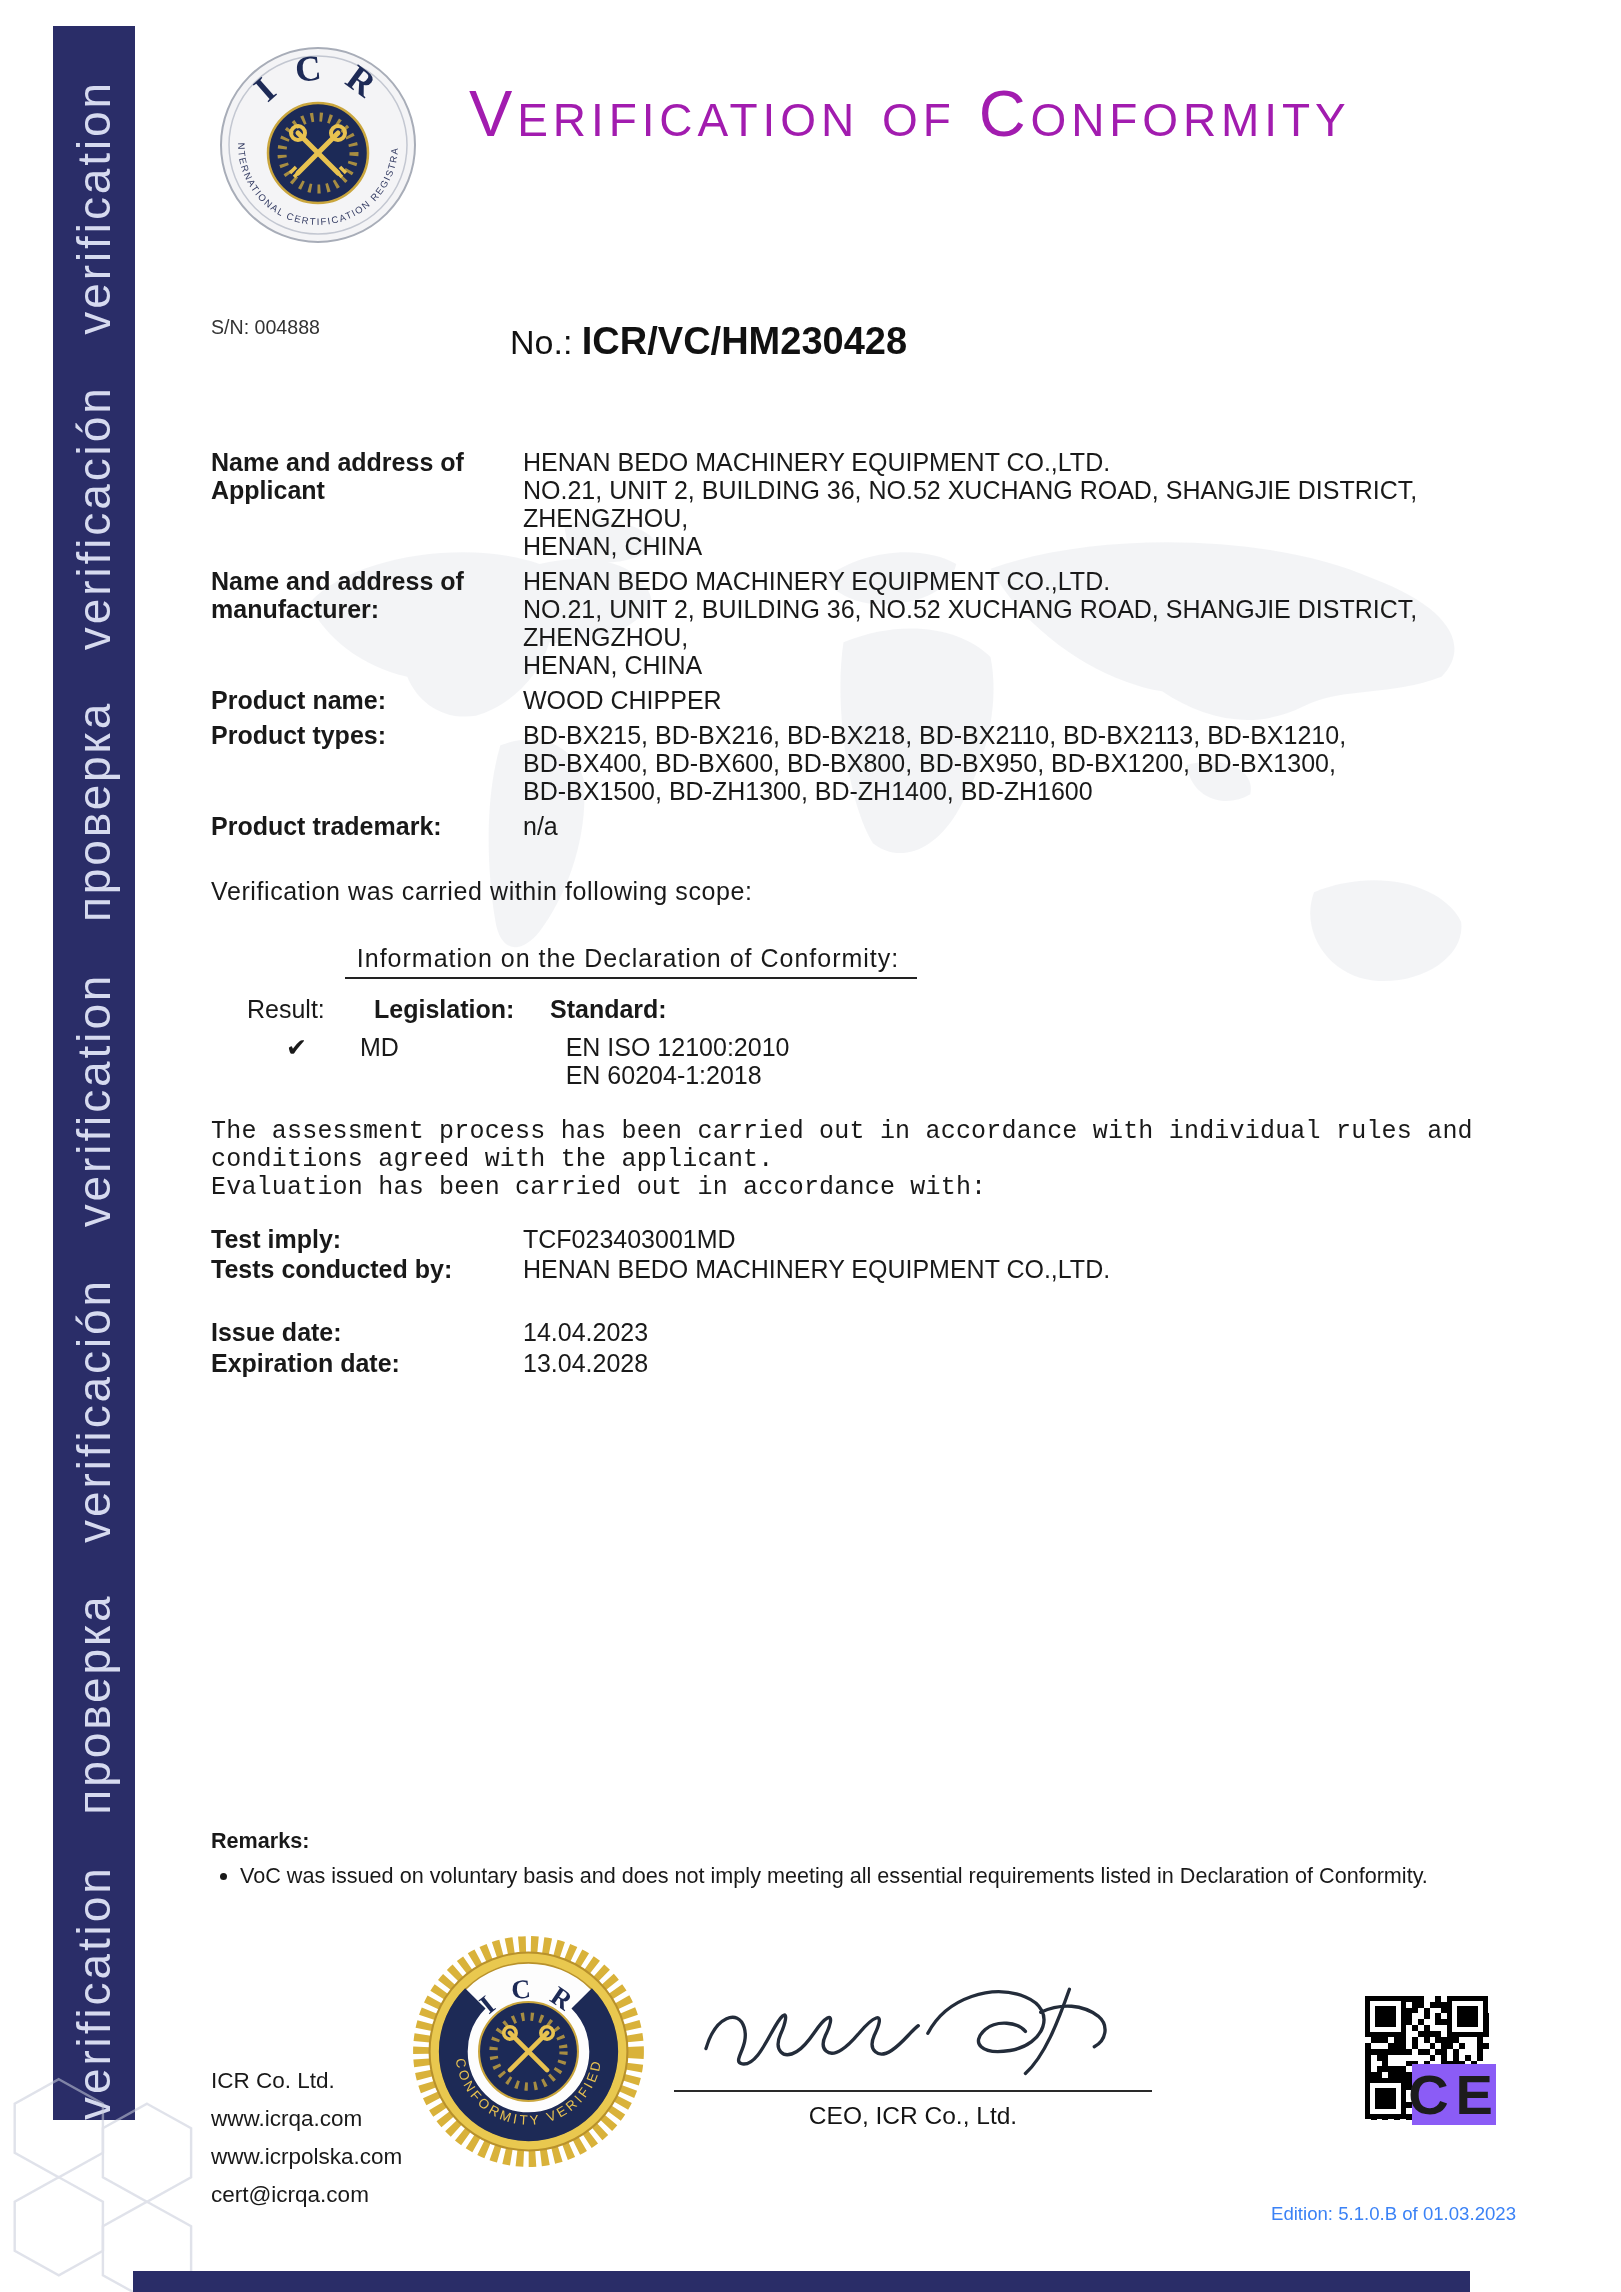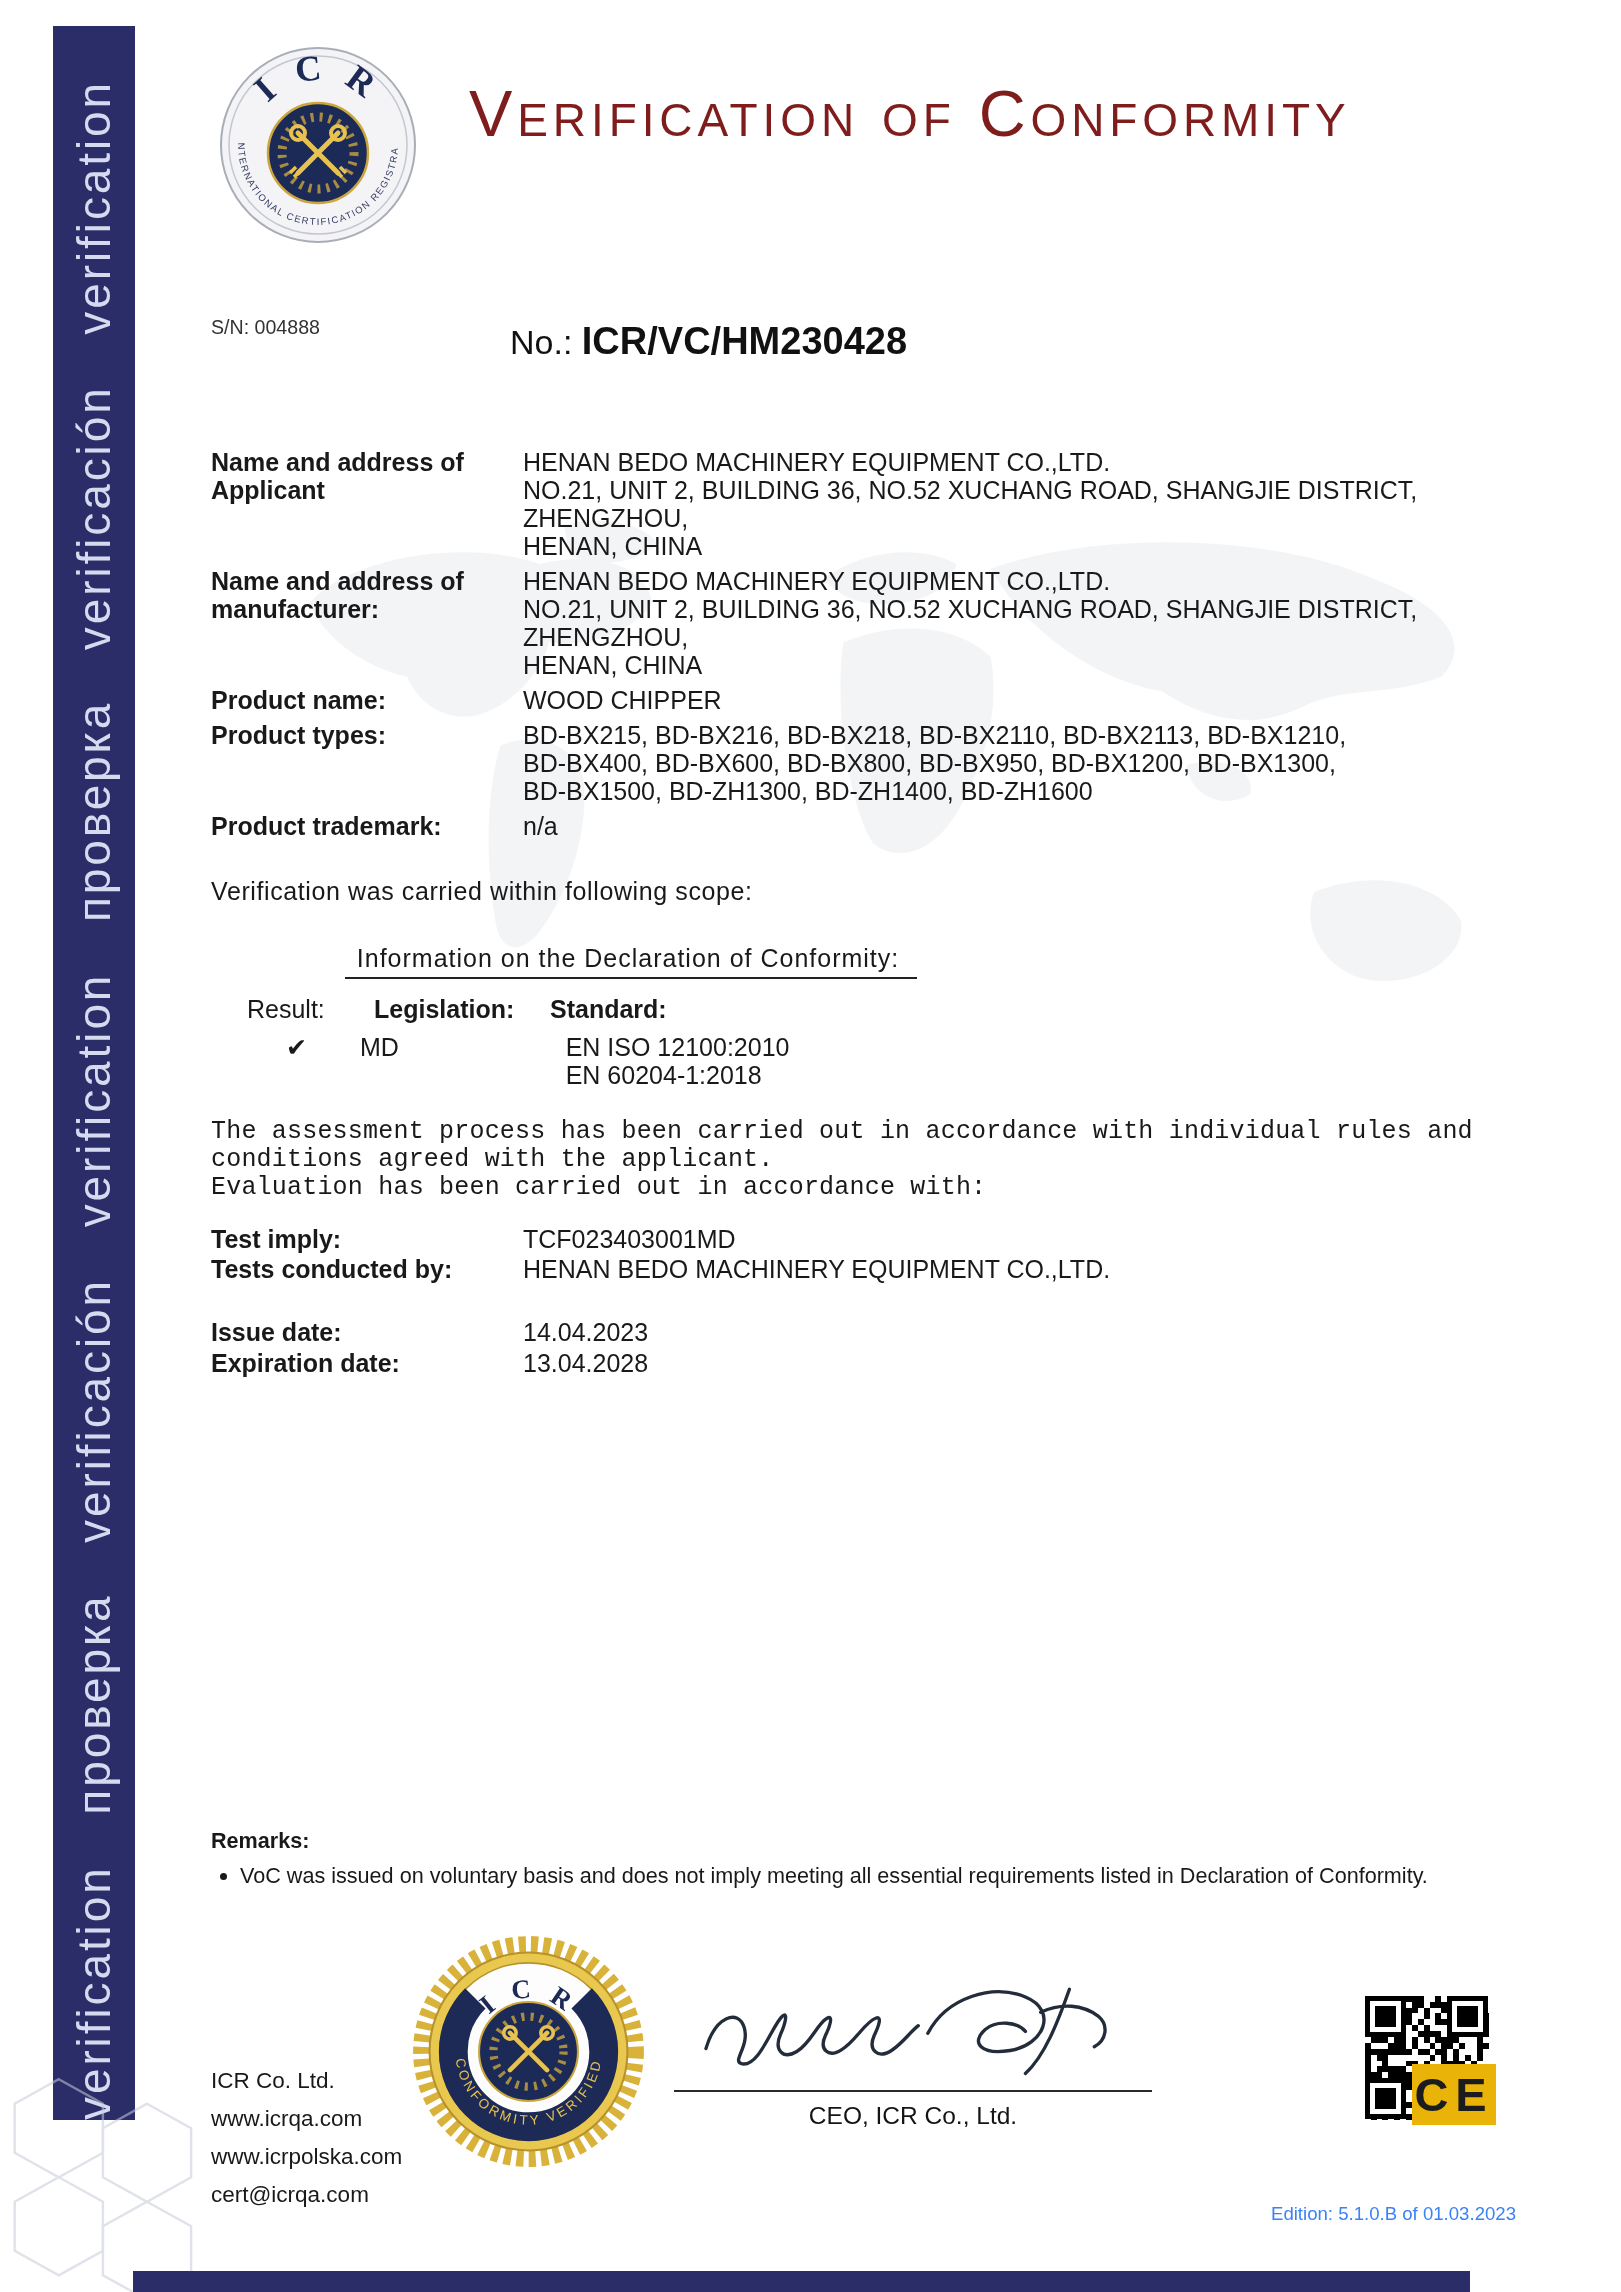--- a/index.html
+++ b/index.html
@@ -19,21 +19,21 @@
   }
 
   
   .hex-pattern { position:absolute; left:0; bottom:0; opacity:.55; }
   .map-watermark { position:absolute; left:216px; top:510px; width:1402px; height:647px; opacity:.08; }
 
   
   .logo-svg { position:absolute; left:218px; top:45px; width:200px; height:200px; }
   .title {
     position:absolute; left:469px; top:76px;
-    font-variant:small-caps; font-size:65px; font-weight:500; letter-spacing:4.9px; color:#7f1d1d;
+    font-variant:small-caps; font-size:65px; font-weight:500; letter-spacing:4.9px; color:#a21caf;
   }
   .serial { position:absolute; left:211px; top:316px; font-size:19.6px; color:#333;text-align:center; }
   .no-line { position:absolute; left:510px; top:320px; font-size:34px; color:#111; }
   .no-line .no-value { font-weight:700; font-size:38px; }
 
   
   .main { position:absolute; left:211px; top:448px; width:1306px; font-size:25px; line-height:28px; }
   .frow { display:grid; grid-template-columns:312px 1fr; }
   .frow + .frow { margin-top:6.9px; }
   .flabel { font-weight:700; white-space:pre-line; }
@@ -68,23 +68,23 @@
   .sig-line { border-top:2px solid #2a2a2a; margin-top:5.9px; }
   .sig-caption { text-align:center; font-size:24.5px; margin-top:9.8px; color:#141414; }
 
   .qr { position:absolute; left:1357px; top:1988px; width:139px; height:139px; background:#fff; }
   .qr-grid { display:grid; grid-template-columns:repeat(21,5.9px); grid-auto-rows:5.9px; width:123px; height:123px; margin:7.8px; }
   .qb { background:#000; } .qw { background:#fff; }
   .finder { position:absolute; width:41px; height:41px; border:5.9px solid #000; background:#fff; box-sizing:border-box; }
   .finder::after { content:""; position:absolute; inset:4.9px; background:#000; }
   .f-tl { left:7.8px; top:7.8px; } .f-tr { right:7.8px; top:7.8px; } .f-bl { left:7.8px; bottom:7.8px; }
   .ce-box {
-    position:absolute; right:0; bottom:2px; width:84px; height:61px; background:#eab308;
+    position:absolute; right:0; bottom:2px; width:84px; height:61px; background:#8b5cf6;
     display:flex; align-items:center; justify-content:center;
-    font-size:47px; font-weight:600; letter-spacing:6.9px; color:#1c1c1c;
+    font-size:56px; font-weight:600; letter-spacing:6.9px; color:#1c1c1c;
   }
 
   .edition { position:absolute; right:105px; top:2203px; font-size:18.6px; color:#3b82f6; }
   .bottom-bar { position:absolute; left:133px; top:2271px; width:1337px; height:21.6px; background:#2a2d68; }
 </style>
 </head>
 <body>
 
 <div class="page">
 

